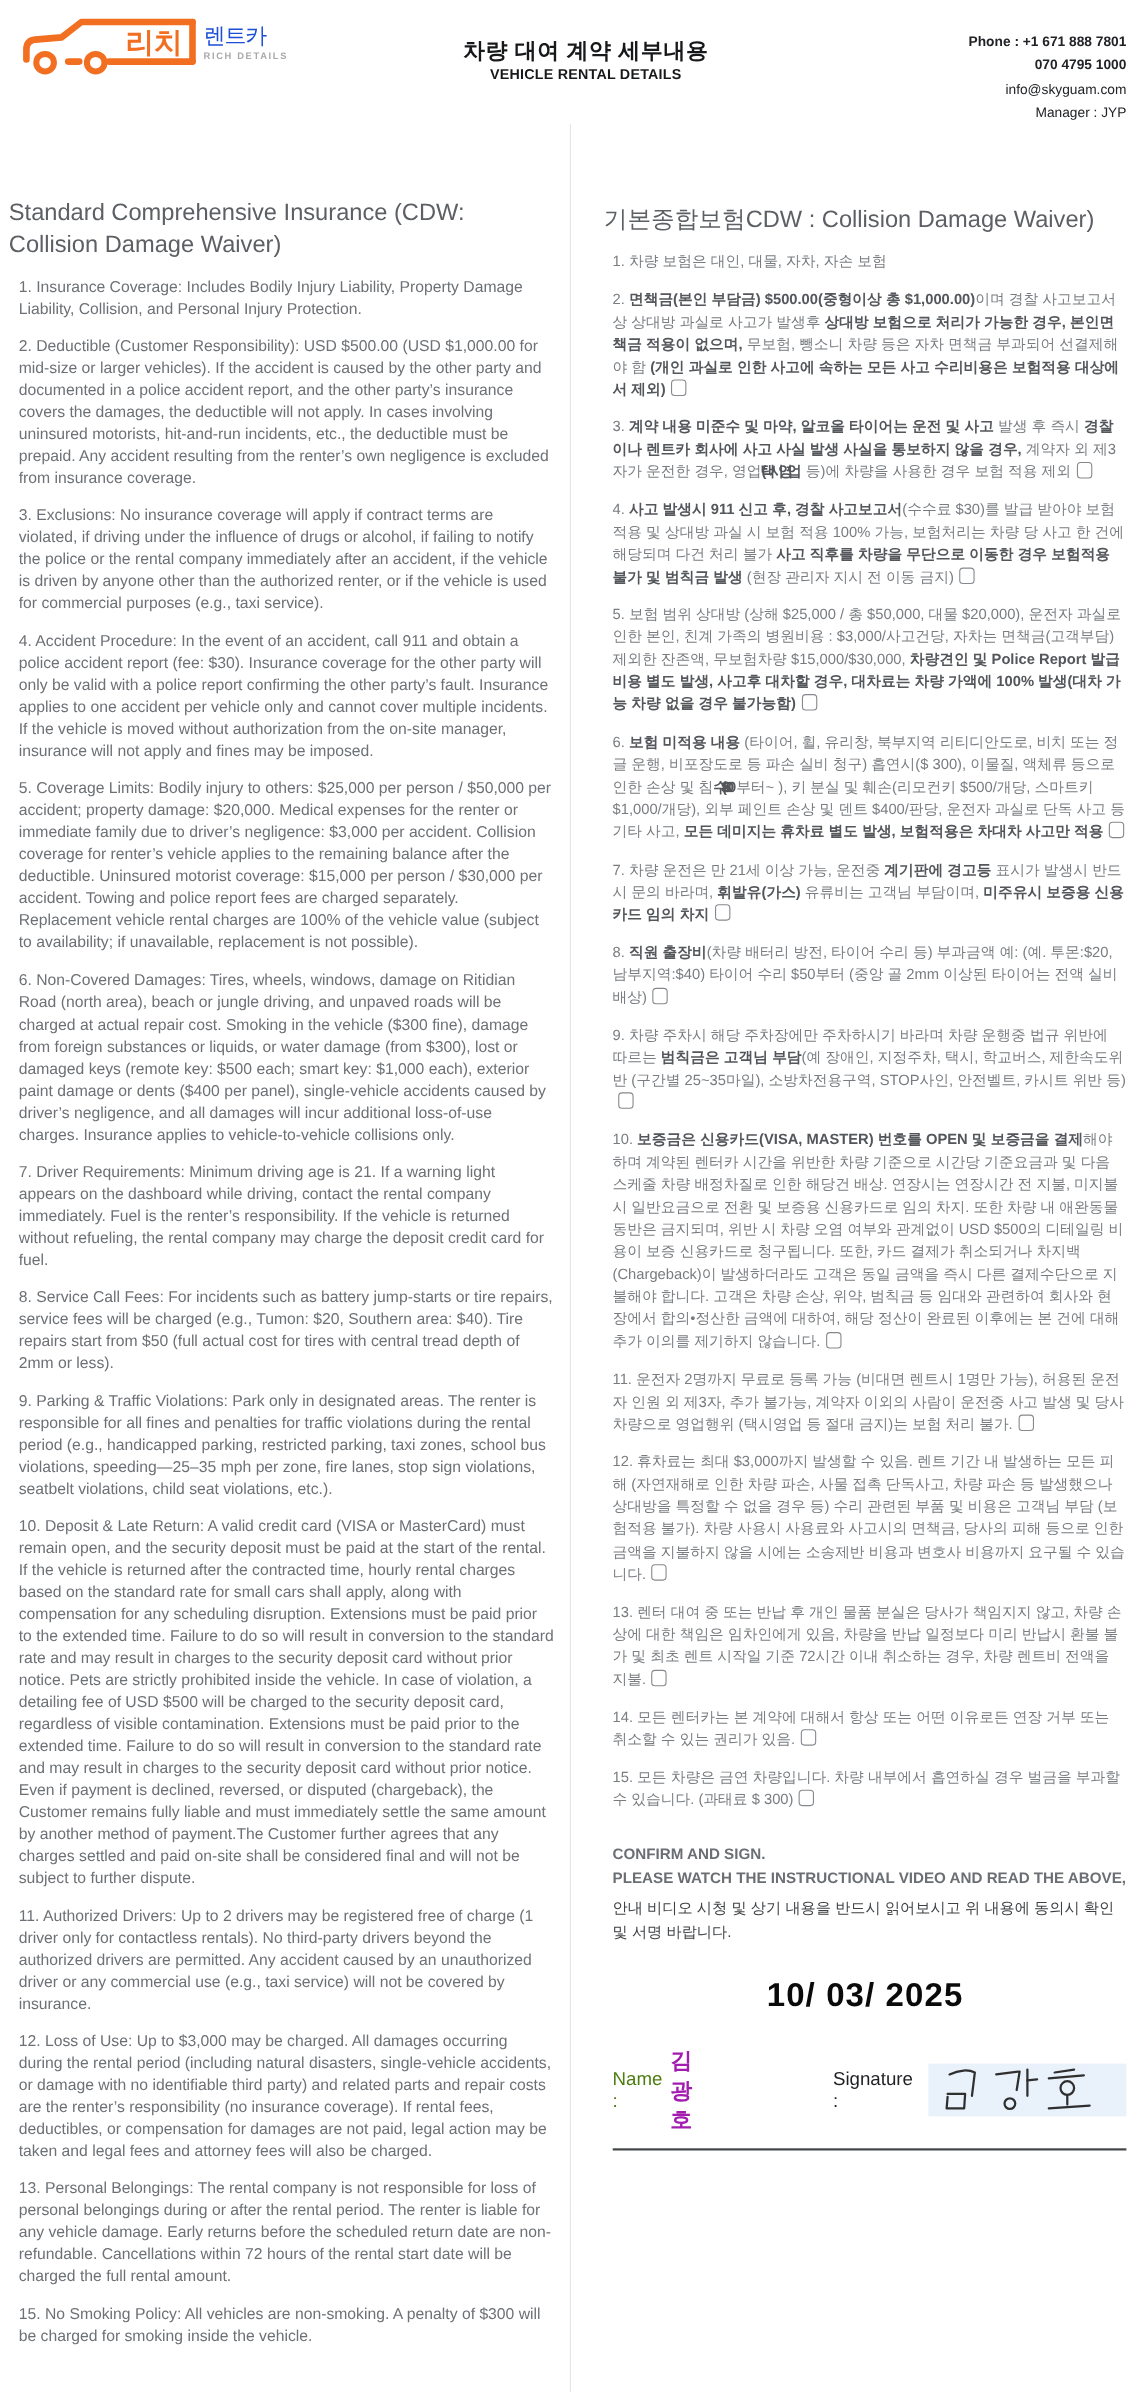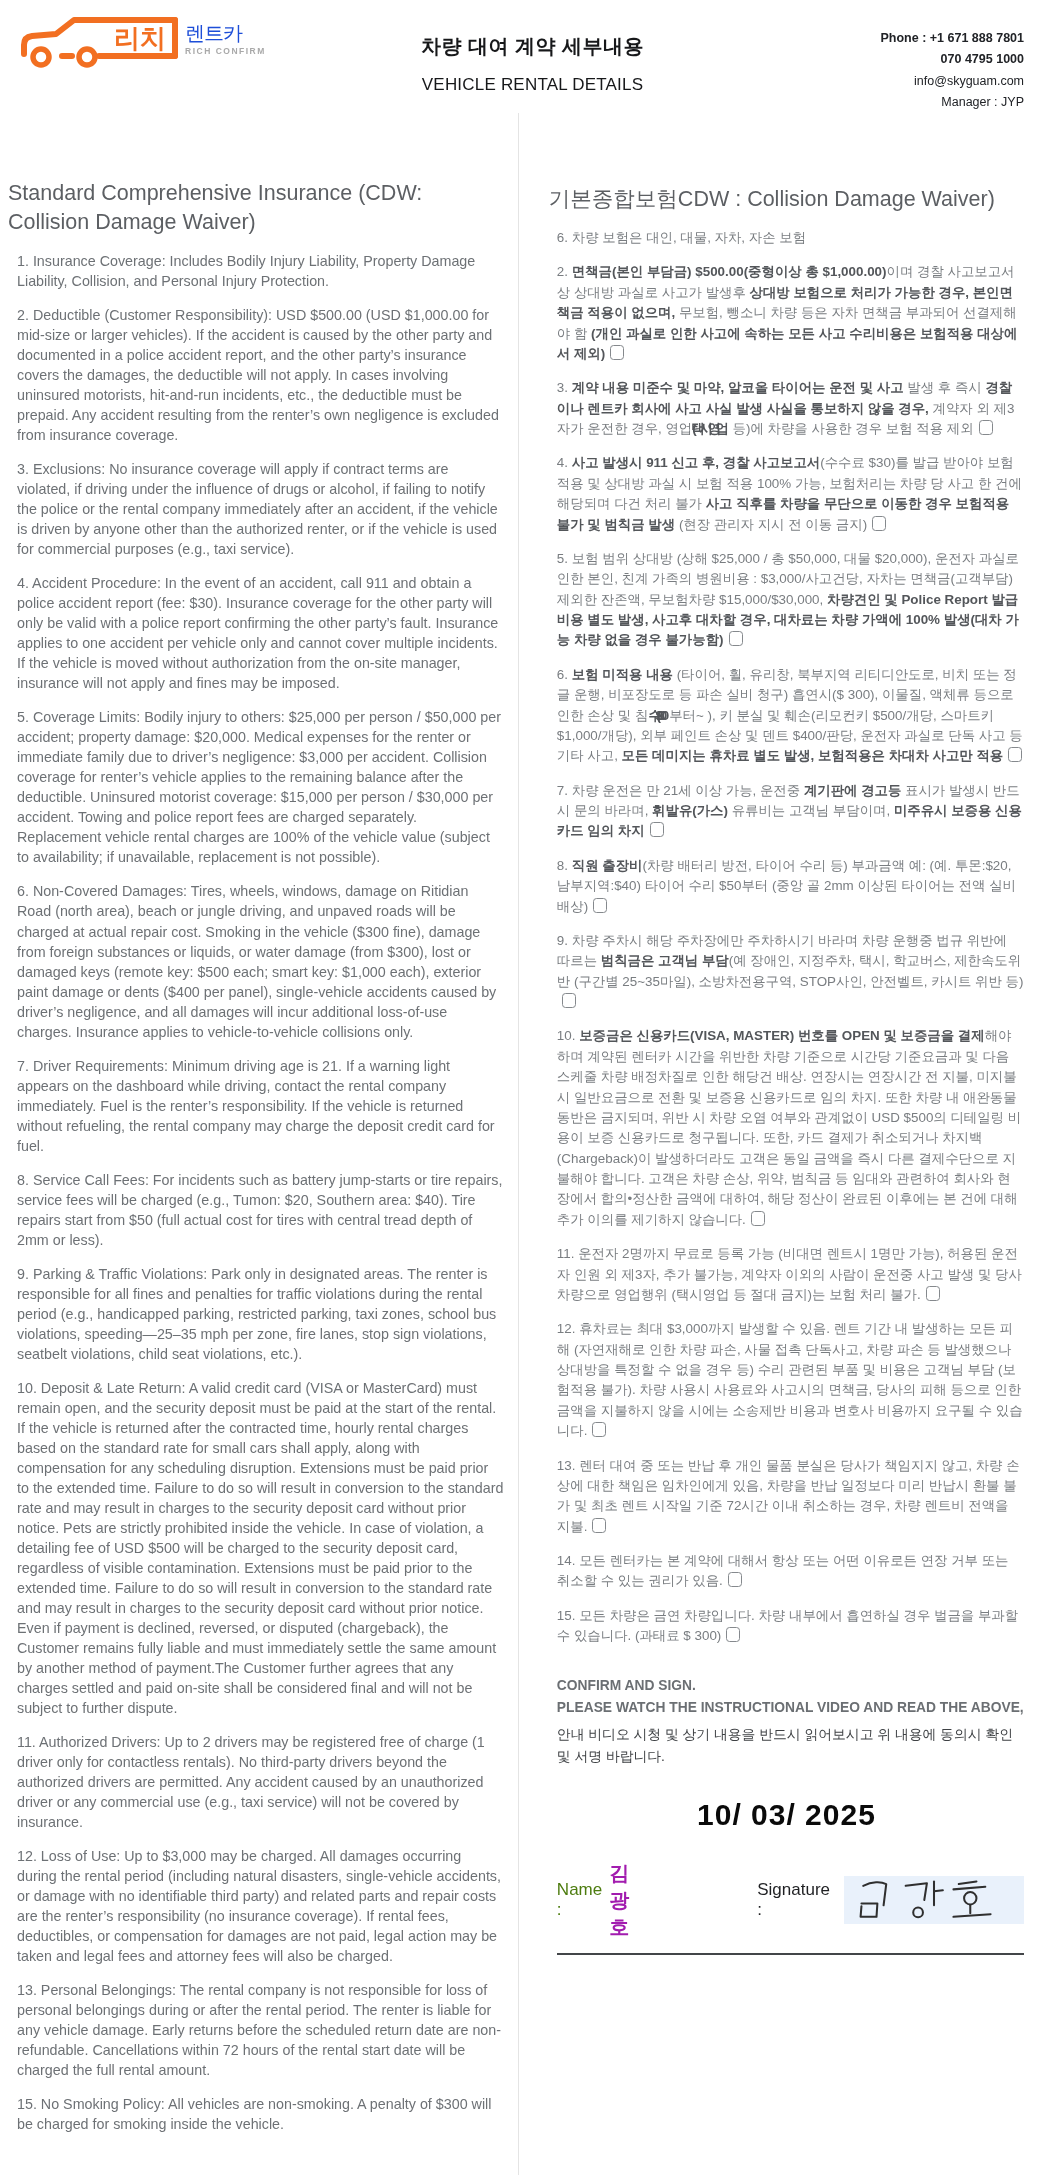--- a/index.html
+++ b/index.html
@@ -8,21 +8,21 @@
 
   
   .header { display:flex; padding:10px 16px 0 14px; }
   .logo { width:252px; display:flex; align-items:flex-start; }
   .logo svg { display:block; }
   .logo-text { margin-left:3px; }
   .logo-kr2 { display:block; font-size:20px; font-weight:400; color:#1d4ed8; letter-spacing:-1px; line-height:1; margin-top:13px; }
   .logo-sub { display:block; font-size:8.5px; font-weight:700; color:#a9a9a9; letter-spacing:1.5px; margin-top:3px; }
   .header-center { flex:1; text-align:center; padding-top:23px; }
   .title-kr { font-size:20px; font-weight:700; letter-spacing:0.5px; color:#17181a; }
-  .title-en { font-size:17px; font-weight:400; margin-top:15px; letter-spacing:0.2px; color:#17181a; }
+  .title-en { font-size:13px; font-weight:700; letter-spacing:0.2px; color:#17181a; }
   .header-right { width:225px; text-align:right; padding-top:18px; font-size:12.5px; line-height:1.7; color:#212327; }
   .contact-strong { font-weight:700; }
 
   
   .columns { display:flex; flex:1; }
   .col-left { width:521px; box-sizing:border-box; padding:66px 14px 30px 8px; border-right:1px solid #e4e4e4; }
   .col-right { flex:1; box-sizing:border-box; padding:72px 16px 30px 30px; }
   .col-title { font-size:21.5px; font-weight:400; color:#5c5f63; margin:0 0 8px 0; line-height:1.35; }
   .para { font-size:14.3px; line-height:1.4; color:#6d7175; margin:14px 0 0 9px; }
   .col-right .para { font-size:13.4px; line-height:1.52; color:#797d81; margin:14px 0 0 8px; }
@@ -54,21 +54,21 @@
           <path d="M161,10 L161,46"></path>
           <path d="M85,46 L161,46"></path>
           <path d="M48,46 L58,46"></path>
           <circle cx="27" cy="47" r="8" stroke-width="5.5"></circle>
           <circle cx="73" cy="47" r="8" stroke-width="5.5"></circle>
         </g>
         <text x="126" y="37" text-anchor="middle" font-size="26" font-weight="bold" fill="#f26f21">리치</text>
       </svg>
       <div class="logo-text">
         <span class="logo-kr2">렌트카</span>
-        <span class="logo-sub">RICH CONFIRM</span>
+        <span class="logo-sub">RICH DETAILS</span>
       </div>
     </div>
     <div class="header-center">
       <div class="title-kr">차량 대여 계약 세부내용</div>
       <div class="title-en">VEHICLE RENTAL DETAILS</div>
     </div>
     <div class="header-right">
       <div class="contact-strong">Phone : +1 671 888 7801</div>
       <div class="contact-strong">070 4795 1000</div>
       <div>info@skyguam.com</div>
@@ -94,21 +94,21 @@
           <p class="para">11. Authorized Drivers: Up to 2 drivers may be registered free of charge (1 driver only for contactless rentals). No third-party drivers beyond the authorized drivers are permitted. Any accident caused by an unauthorized driver or any commercial use (e.g., taxi service) will not be covered by insurance.</p>
           <p class="para">12. Loss of Use: Up to $3,000 may be charged. All damages occurring during the rental period (including natural disasters, single-vehicle accidents, or damage with no identifiable third party) and related parts and repair costs are the renter’s responsibility (no insurance coverage). If rental fees, deductibles, or compensation for damages are not paid, legal action may be taken and legal fees and attorney fees will also be charged.</p>
           <p class="para">13. Personal Belongings: The rental company is not responsible for loss of personal belongings during or after the rental period. The renter is liable for any vehicle damage. Early returns before the scheduled return date are non-refundable. Cancellations within 72 hours of the rental start date will be charged the full rental amount.</p>
           <p class="para">15. No Smoking Policy: All vehicles are non-smoking. A penalty of $300 will be charged for smoking inside the vehicle.</p>
         </div>
     </div>
 
     <div class="col-right">
       <h2 class="col-title">기본종합보험CDW : Collision Damage Waiver)</h2>
       <div>
-          <p class="para"><span>6. 차량 보험은 대인, 대물, 자차, 자손 보험</span></p>
+          <p class="para"><span>1. 차량 보험은 대인, 대물, 자차, 자손 보험</span></p>
           <p class="para"><span>2. </span><span class="b">면책금(본인 부담금) $500.00(중형이상 총 $1,000.00)</span><span>이며 경찰 사고보고서 상 상대방 과실로 사고가 발생후 </span><span class="b">상대방 보험으로 처리가 가능한 경우, 본인면책금 적용이 없으며,</span><span> 무보험, 뺑소니 차량 등은 자차 면책금 부과되어 선결제해야 함 </span><span class="b">(개인 과실로 인한 사고에 속하는 모든 사고 수리비용은 보험적용 대상에서 제외)</span><span class="cbx"></span></p>
           <p class="para"><span>3. </span><span class="b">계약 내용 미준수 및 마약, 알코올 타이어는 운전 및 사고</span><span> 발생 후 즉시 </span><span class="b">경찰이나 렌트카 회사에 사고 사실 발생 사실을 통보하지 않을 경우,</span><span> 계약자 외 제3자가 운전한 경우, 영업</span><span class="glitch">(택시영업</span><span> 등)에 차량을 사용한 경우 보험 적용 제외</span><span class="cbx"></span></p>
           <p class="para"><span>4. </span><span class="b">사고 발생시 911 신고 후, 경찰 사고보고서</span><span>(수수료 $30)를 발급 받아야 보험 적용 및 상대방 과실 시 보험 적용 100% 가능, 보험처리는 차량 당 사고 한 건에 해당되며 다건 처리 불가 </span><span class="b">사고 직후를 차량을 무단으로 이동한 경우 보험적용 불가 및 범칙금 발생</span><span> (현장 관리자 지시 전 이동 금지)</span><span class="cbx"></span></p>
           <p class="para"><span>5. 보험 범위 상대방 (상해 $25,000 / 총 $50,000, 대물 $20,000), 운전자 과실로 인한 본인, 친계 가족의 병원비용 : $3,000/사고건당, 자차는 면책금(고객부담) 제외한 잔존액, 무보험차량 $15,000/$30,000, </span><span class="b">차량견인 및 Police Report 발급 비용 별도 발생, 사고후 대차할 경우, 대차료는 차량 가액에 100% 발생(대차 가능 차량 없을 경우 불가능함)</span><span class="cbx"></span></p>
           <p class="para"><span>6. </span><span class="b">보험 미적용 내용</span><span> (타이어, 휠, 유리창, 북부지역 리티디안도로, 비치 또는 정글 운행, 비포장도로 등 파손 실비 청구) 흡연시($ 300), 이물질, 액체류 등으로 인한 손상 및 침</span><span class="glitch">수($300</span><span>부터~ ), 키 분실 및 훼손(리모컨키 $500/개당, 스마트키 $1,000/개당), 외부 페인트 손상 및 덴트 $400/판당, 운전자 과실로 단독 사고 등 기타 사고, </span><span class="b">모든 데미지는 휴차료 별도 발생, 보험적용은 차대차 사고만 적용</span><span class="cbx"></span></p>
           <p class="para"><span>7. 차량 운전은 만 21세 이상 가능, 운전중 </span><span class="b">계기판에 경고등</span><span> 표시가 발생시 반드시 문의 바라며, </span><span class="b">휘발유(가스)</span><span> 유류비는 고객님 부담이며, </span><span class="b">미주유시 보증용 신용카드 임의 차지</span><span class="cbx"></span></p>
           <p class="para"><span>8. </span><span class="b">직원 출장비</span><span>(차량 배터리 방전, 타이어 수리 등) 부과금액 예: (예. 투몬:$20, 남부지역:$40) 타이어 수리 $50부터 (중앙 골 2mm 이상된 타이어는 전액 실비 배상)</span><span class="cbx"></span></p>
           <p class="para"><span>9. 차량 주차시 해당 주차장에만 주차하시기 바라며 차량 운행중 법규 위반에 따르는 </span><span class="b">범칙금은 고객님 부담</span><span>(예 장애인, 지정주차, 택시, 학교버스, 제한속도위반 (구간별 25~35마일), 소방차전용구역, STOP사인, 안전벨트, 카시트 위반 등)</span><span class="cbx"></span></p>
           <p class="para"><span>10. </span><span class="b">보증금은 신용카드(VISA, MASTER) 번호를 OPEN 및 보증금을 결제</span><span>해야 하며 계약된 렌터카 시간을 위반한 차량 기준으로 시간당 기준요금과 및 다음 스케줄 차량 배정차질로 인한 해당건 배상. 연장시는 연장시간 전 지불, 미지불 시 일반요금으로 전환 및 보증용 신용카드로 임의 차지. 또한 차량 내 애완동물 동반은 금지되며, 위반 시 차량 오염 여부와 관계없이 USD $500의 디테일링 비용이 보증 신용카드로 청구됩니다. 또한, 카드 결제가 취소되거나 차지백(Chargeback)이 발생하더라도 고객은 동일 금액을 즉시 다른 결제수단으로 지불해야 합니다. 고객은 차량 손상, 위약, 범칙금 등 임대와 관련하여 회사와 현장에서 합의•정산한 금액에 대하여, 해당 정산이 완료된 이후에는 본 건에 대해 추가 이의를 제기하지 않습니다.</span><span class="cbx"></span></p>
           <p class="para"><span>11. 운전자 2명까지 무료로 등록 가능 (비대면 렌트시 1명만 가능), 허용된 운전자 인원 외 제3자, 추가 불가능, 계약자 이외의 사람이 운전중 사고 발생 및 당사 차량으로 영업행위 (택시영업 등 절대 금지)는 보험 처리 불가.</span><span class="cbx"></span></p>

